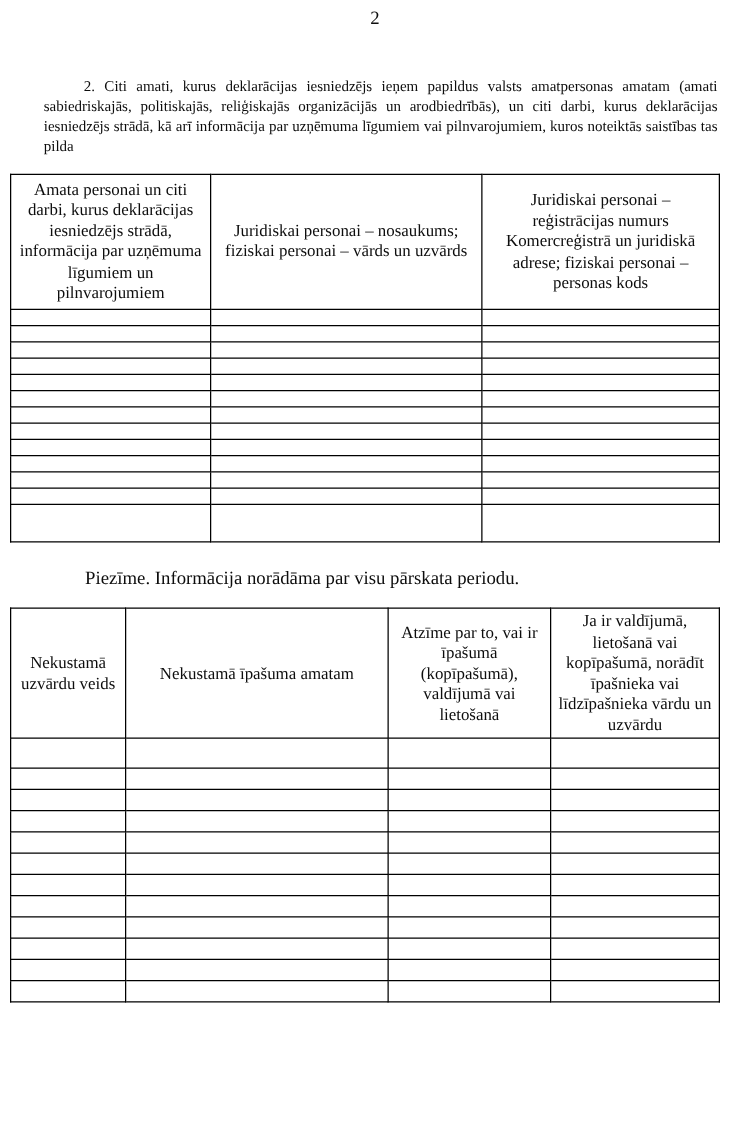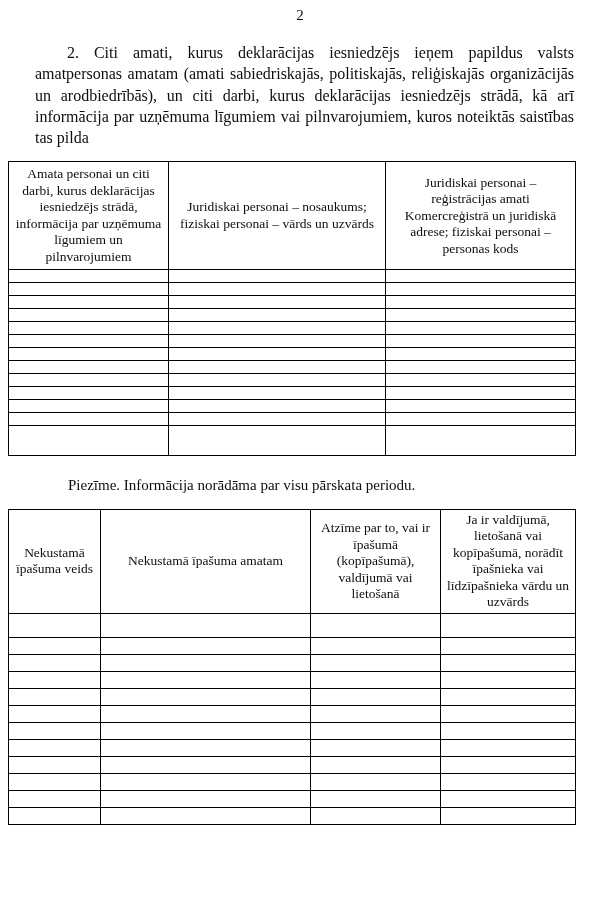--- a/index.html
+++ b/index.html
@@ -17,22 +17,22 @@
     font-family: "Liberation Serif", "DejaVu Serif", serif;
     color: #0d0d0d;
     box-sizing: border-box;
   }
   .page-number {
     text-align: center;
     padding-top: 7px;
     font-size: 15px;
   }
   .para {
-    margin: 18px 26px 0 35px;
-    font-size: 16px;
+    margin: 38px 26px 0 35px;
+    font-size: 12px;
     line-height: 1.33;
     text-align: justify;
     text-indent: 32px;
   }
   .para.second {
     margin-top: 24px;
   }
   .form-table {
     border-collapse: collapse;
     table-layout: fixed;
@@ -87,21 +87,21 @@
   <table class="form-table t1">
     <colgroup>
       <col class="c1">
         <col class="c2">
         <col class="c3">
     </colgroup>
     <thead>
       <tr>
         <th>Amata personai un citi darbi, kurus deklarācijas iesniedzējs strādā, informācija par uzņēmuma līgumiem un pilnvarojumiem</th>
         <th>Juridiskai personai – nosaukums; fiziskai personai – vārds un uzvārds</th>
-        <th>Juridiskai personai – reģistrācijas amati Komercreģistrā un juridiskā adrese; fiziskai personai – personas kods</th>
+        <th>Juridiskai personai – reģistrācijas numurs Komercreģistrā un juridiskā adrese; fiziskai personai – personas kods</th>
       </tr>
     </thead>
     <tbody>
         <tr>
           <td></td>
           <td></td>
           <td></td>
         </tr>
         <tr>
           <td></td>
@@ -171,24 +171,24 @@
 
   <table class="form-table t2">
     <colgroup>
       <col class="c1">
         <col class="c2">
         <col class="c3">
         <col class="c4">
     </colgroup>
     <thead>
       <tr>
-        <th>Nekustamā īpašuma veids</th>
+        <th>Nekustamā uzvārdu veids</th>
         <th>Nekustamā īpašuma amatam</th>
         <th>Atzīme par to, vai ir īpašumā (kopīpašumā), valdījumā vai lietošanā</th>
-        <th>Ja ir valdījumā, lietošanā vai kopīpašumā, norādīt īpašnieka vai līdzīpašnieka vārdu un uzvārds</th>
+        <th>Ja ir valdījumā, lietošanā vai kopīpašumā, norādīt īpašnieka vai līdzīpašnieka vārdu un uzvārdu</th>
       </tr>
     </thead>
     <tbody>
         <tr>
           <td></td>
           <td></td>
           <td></td>
           <td></td>
         </tr>
         <tr>

